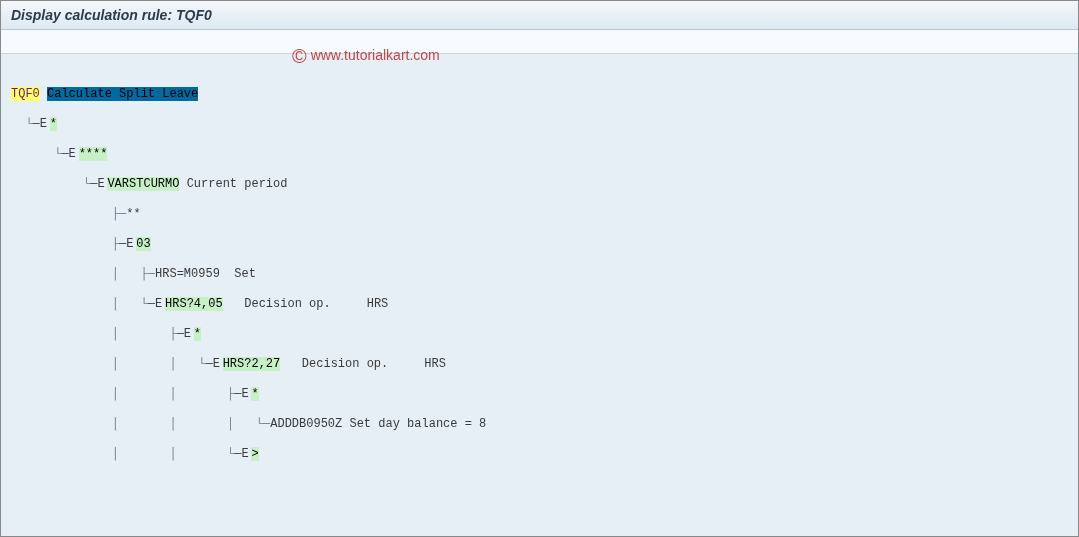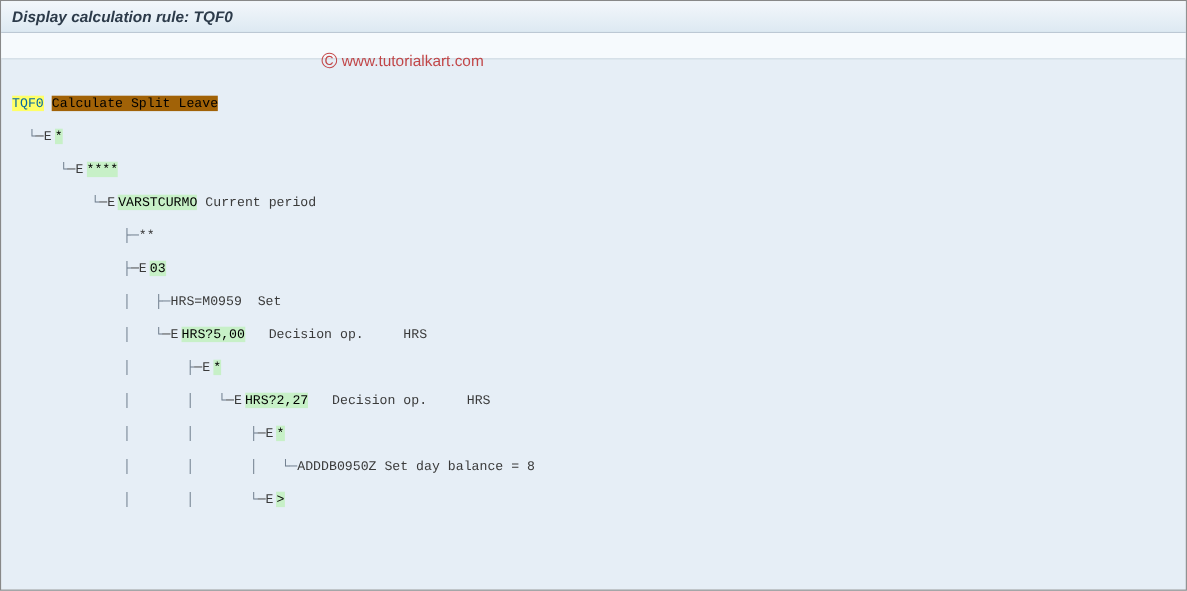--- a/index.html
+++ b/index.html
@@ -44,22 +44,22 @@
       font-weight: normal;
       pointer-events: none;
       margin-left: 35px;
     }
     .watermark .c {
       font-size: 20px;
       vertical-align: middle;
     }
     .tree { white-space: pre; color: #3a3a3a; }
     .node-e { display: inline-block; width: 10px; text-align: center; }
-    .code-hl { background: #ffff66; color: #0369a1; }
-    .desc-hl { background: #a16207; color: #000; }
+    .code-hl { background: #ffff66; color: #701a75; }
+    .desc-hl { background: #0369a1; color: #000; }
     .op-hl { background: #c7f0c7; color: #000; }
     .row { display: block; height: 15px; }
     .conn { color: #6b7a8a; }
   </style>
 </head>
 <body>
 
 <div class="title-bar">
   <span>Display calculation rule: TQF0</span>
 </div>
@@ -69,21 +69,21 @@
   <div class="watermark"><span class="c">©</span> <span>www.tutorialkart.com</span></div>
 
   <div class="tree">
 <span class="row"><span class="code-hl">TQF0</span> <span class="desc-hl">Calculate Split Leave</span></span>
 <span class="row"><span class="conn">  └</span><span class="node-e">─E</span> <span class="op-hl">*</span></span>
 <span class="row"><span class="conn">      └</span><span class="node-e">─E</span> <span class="op-hl">****</span></span>
 <span class="row"><span class="conn">          └</span><span class="node-e">─E</span> <span class="op-hl">VARSTCURMO</span> <span>Current period</span></span>
 <span class="row"><span class="conn">              ├─</span><span>**</span></span>
 <span class="row"><span class="conn">              ├</span><span class="node-e">─E</span> <span class="op-hl">03</span></span>
 <span class="row"><span class="conn">              │   ├─</span><span>HRS=M0959</span>  <span>Set</span></span>
-<span class="row"><span class="conn">              │   └</span><span class="node-e">─E</span> <span class="op-hl">HRS?5,00</span>   <span>Decision op.</span>     <span>HRS</span></span>
+<span class="row"><span class="conn">              │   └</span><span class="node-e">─E</span> <span class="op-hl">HRS?4,05</span>   <span>Decision op.</span>     <span>HRS</span></span>
 <span class="row"><span class="conn">              │       ├</span><span class="node-e">─E</span> <span class="op-hl">*</span></span>
 <span class="row"><span class="conn">              │       │   └</span><span class="node-e">─E</span> <span class="op-hl">HRS?2,27</span>   <span>Decision op.</span>     <span>HRS</span></span>
 <span class="row"><span class="conn">              │       │       ├</span><span class="node-e">─E</span> <span class="op-hl">*</span></span>
 <span class="row"><span class="conn">              │       │       │   └─</span><span>ADDDB0950Z</span> <span>Set day balance = 8</span></span>
 <span class="row"><span class="conn">              │       │       └</span><span class="node-e">─E</span> <span class="op-hl">&gt;</span></span>
 
 
 
 
 

